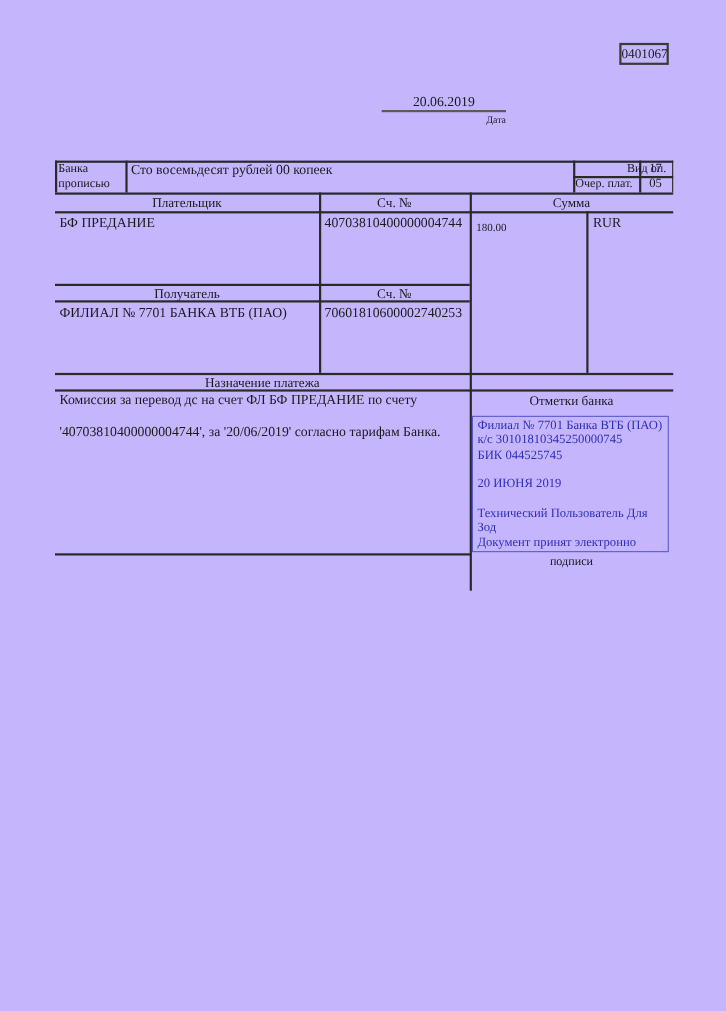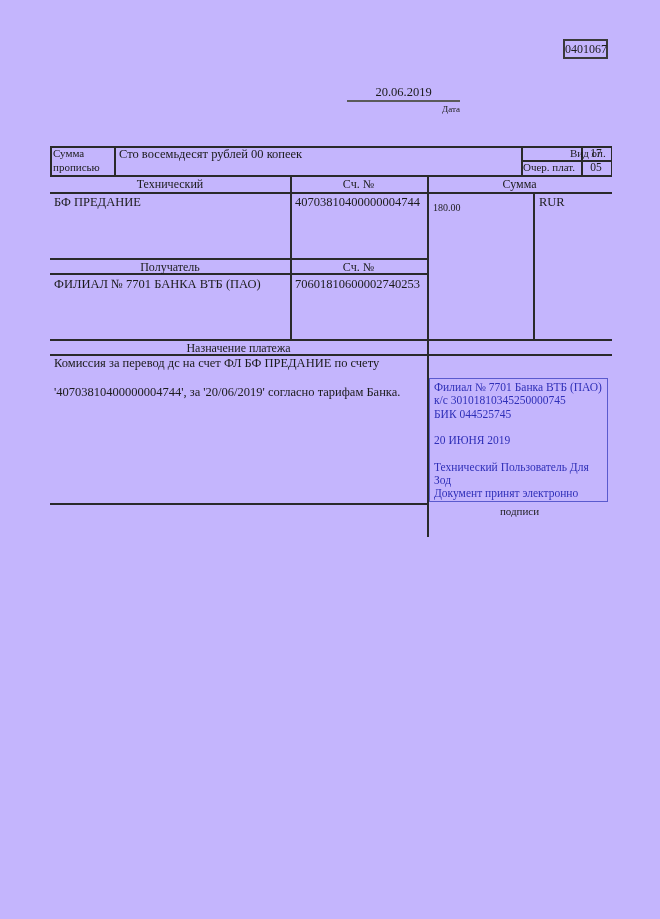--- a/index.html
+++ b/index.html
@@ -79,44 +79,45 @@
 
   <div class="vl" style="left:50px;top:146px;height:29px;"></div>
   <div class="vl" style="left:114px;top:146px;height:29px;"></div>
   <div class="vl" style="left:521px;top:146px;height:29px;"></div>
   <div class="vl" style="left:581px;top:146px;height:29px;"></div>
   <div class="vl" style="left:610.5px;top:146px;height:29px;"></div>
   <div class="vl" style="left:290px;top:175px;height:164px;"></div>
   <div class="vl" style="left:427px;top:175px;height:362px;"></div>
   <div class="vl" style="left:533px;top:192px;height:147px;"></div>
 
-  <div class="aw-label">Сумма прописью</div>
+  <div class="aw-label">Банка прописью</div>
   <div class="t aw-value">Сто восемьдесят рублей 00 копеек</div>
   <div class="t op-label">Вид оп.</div>
   <div class="t op-value ctr">17</div>
   <div class="t pr-label">Очер. плат.</div>
   <div class="t pr-value ctr">05</div>
 
-  <div class="t col-head ctr payer-head">Технический</div>
+  <div class="t col-head ctr payer-head">Плательщик</div>
   <div class="t col-head ctr payer-acc-hd">Сч. №</div>
   <div class="t col-head ctr amount-head">Сумма</div>
   <div class="t payer-name">БФ ПРЕДАНИЕ</div>
   <div class="t payer-acc">40703810400000004744</div>
   <div class="t amount-val">180.00</div>
   <div class="t currency">RUR</div>
 
   <div class="t col-head ctr payee-head">Получатель</div>
   <div class="t col-head ctr payee-acc-hd">Сч. №</div>
   <div class="t payee-name">ФИЛИАЛ № 7701 БАНКА ВТБ (ПАО)</div>
   <div class="t payee-acc">70601810600002740253</div>
 
   <div class="t col-head ctr purpose-head">Назначение платежа</div>
   <div class="purpose-line" style="top:356px;">Комиссия за перевод дс на счет ФЛ БФ ПРЕДАНИЕ по счету</div>
   <div class="purpose-line" style="top:385px;">'40703810400000004744', за '20/06/2019' согласно тарифам Банка.</div>
 
+  <div class="t col-head ctr marks-head">Отметки банка</div>
   <div class="stamp" style="color: rgb(47, 47, 184); border-color: rgb(90, 90, 206);">
     <div class="sl">Филиал № 7701 Банка ВТБ (ПАО)</div>
     <div class="sl">к/с 30101810345250000745</div>
     <div class="sl">БИК 044525745</div>
     <div class="sl"></div>
     <div class="sl">20 ИЮНЯ 2019</div>
     <div class="sl"></div>
     <div class="sl">Технический Пользователь Для</div>
     <div class="sl">Зод</div>
     <div class="sl">Документ принят электронно</div>

